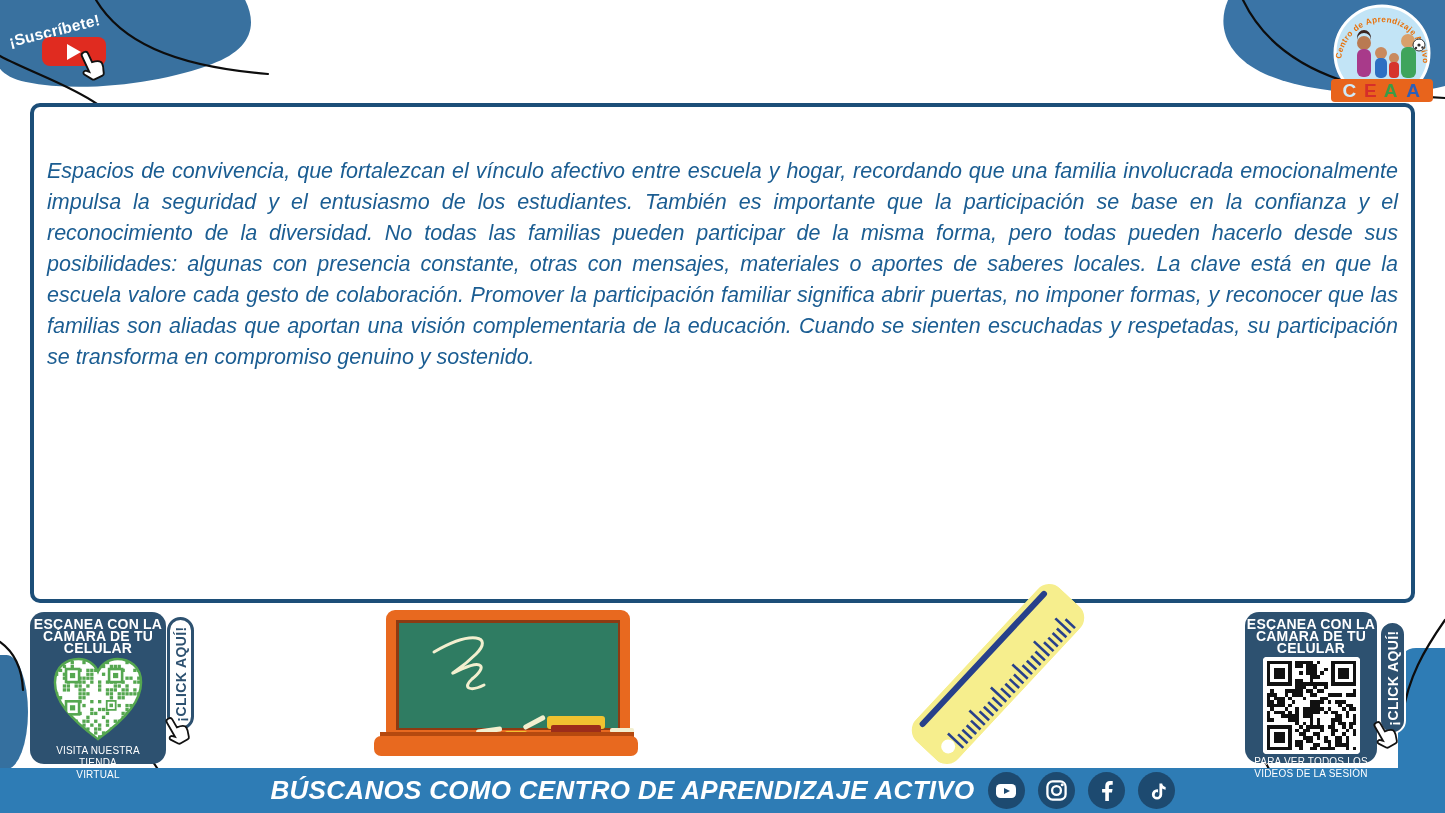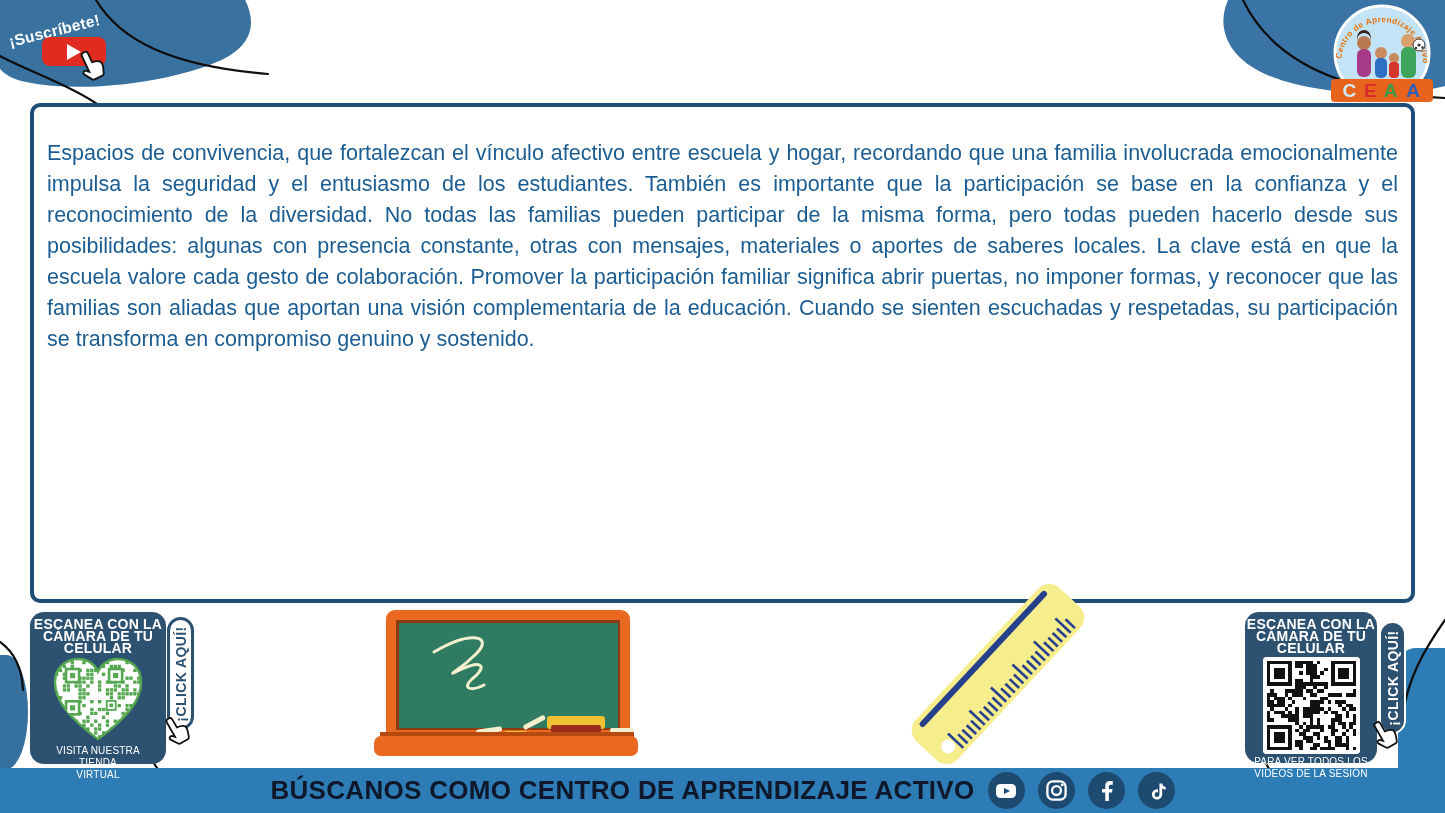--- a/index.html
+++ b/index.html
@@ -25,21 +25,21 @@
   
   .ceaa-logo { position:absolute; left:1326px; top:3px; z-index:3; }
   
   .main-box {
     position:absolute; left:30px; top:103px; width:1385px; height:500px; z-index:3;
     background:#fff; border:4px solid #1c4e78; border-radius:10px;
     padding:7px 13px; color:#1b5d92; font-size:21.5px; line-height:31px;
     text-align:justify; overflow:hidden;
   }
   .main-box p { margin:0; }
-  .main-box .para2 { margin-top:24px; }
+  .main-box .para2 { margin-top:42px;font-style:italic; }
   
   .qr-panel {
     position:absolute; z-index:4; background:#2d5170; border-radius:14px;
     color:#fff; text-align:center; padding-top:6px;
   }
   .qr-panel .hline { font-weight:bold; font-size:14px; line-height:12px; letter-spacing:.2px; }
   .qr-panel .cline { font-weight:normal; font-size:10px;  line-height:12px; letter-spacing:.2px; }
   .panel-left  { left:30px;  top:612px; width:136px; height:152px; }
   .panel-right { left:1245px; top:612px; width:132px; height:151px; }
   .heart-qr { width:114px; height:90px; margin:1px auto 0; display:block; }
@@ -54,21 +54,21 @@
   
   .chalkboard { position:absolute; left:372px; top:608px; z-index:3; }
   .ruler-wrap { position:absolute; left:893px; top:645px; width:210px; height:58px; z-index:3; transform:rotate(-47deg); }
   .corner-fill-br { position:absolute; left:1398px; top:648px; width:47px; height:165px; background:#2e7cb5; border-top-left-radius:18px; z-index:1; }
   .blob-bl { position:absolute; left:-8px; top:655px; width:36px; height:114px; background:#35709f; border-radius:0 60% 60% 0 / 0 50% 50% 0; z-index:1; }
   
   .footer-bar {
     position:absolute; left:0; bottom:0; width:1445px; height:45px; background:#2e7cb5; z-index:3;
     display:flex; align-items:center; justify-content:center; gap:13px;
   }
-  .footer-bar .ftext { color:#0f172a; font-weight:bold; font-size:26px; letter-spacing:.3px; }
+  .footer-bar .ftext { color:#ffffff; font-weight:bold; font-size:26px; letter-spacing:.3px;font-style:italic; }
   .soc { width:37px; height:37px; border-radius:50%; background:#1d4a70; display:flex; align-items:center; justify-content:center; }
 </style>
 </head>
 <body>
 
 <div class="stage">
 
   <svg class="blob-svg" style="left:-4px; top:-4px;" width="312" height="106" viewBox="0 0 312 106">
     <path d="M0,0 H247 C264,30 254,54 216,68 C170,86 88,98 30,86 C10,82 0,72 0,62 Z" fill="#39719f"></path>
   </svg>

